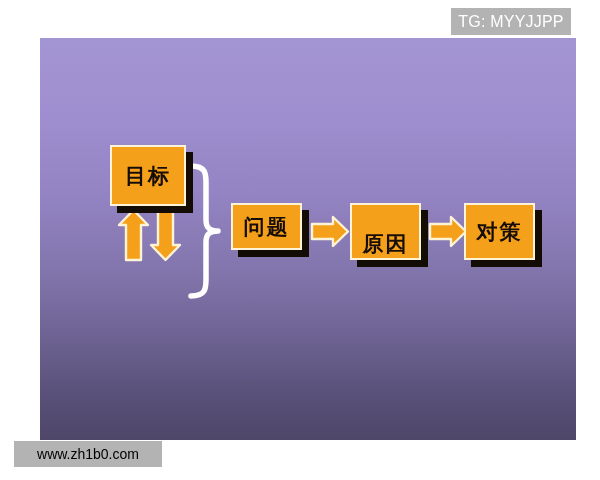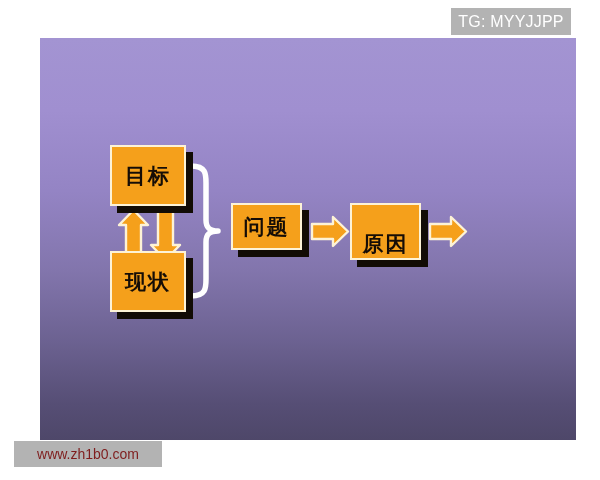--- a/index.html
+++ b/index.html
@@ -94,21 +94,21 @@
   .vector-layer svg { display: block; width: 536px; height: 402px; }
 
   
   .site-watermark {
     position: absolute;
     left: 14px;
     top: 441px;
     width: 148px;
     height: 26px;
     background: #b3b3b3;
-    color: #7f1d1d;
+    color: #000000;
     font-size: 14px;
     line-height: 26px;
     text-align: center;
     white-space: nowrap;
   }
 </style>
 </head>
 <body>
 
 <div id="page">
@@ -146,30 +146,30 @@
           <polygon points="390,186 411,186 411,179 426,193.5 411,208 411,201 390,201" fill="#f5a01b" stroke="#fdf3d6" stroke-width="2.4" stroke-linejoin="round"></polygon>
         </g>
 
       </svg>
     </div>
 
     <div class="box box-goal">
       <span class="box-label">目标</span>
     </div>
 
-    <div class="box box-current">
-      <span class="box-label">现状</span>
-    </div>
 
     <div class="box box-problem">
       <span class="box-label">问题</span>
     </div>
 
     <div class="box box-cause">
       <span class="box-label">原因</span>
     </div>
 
+    <div class="box box-counter">
+      <span class="box-label">对策</span>
+    </div>
 
   </div>
 
   <div class="site-watermark">www.zh1b0.com</div>
 
 </div>
 
 </body></html>

